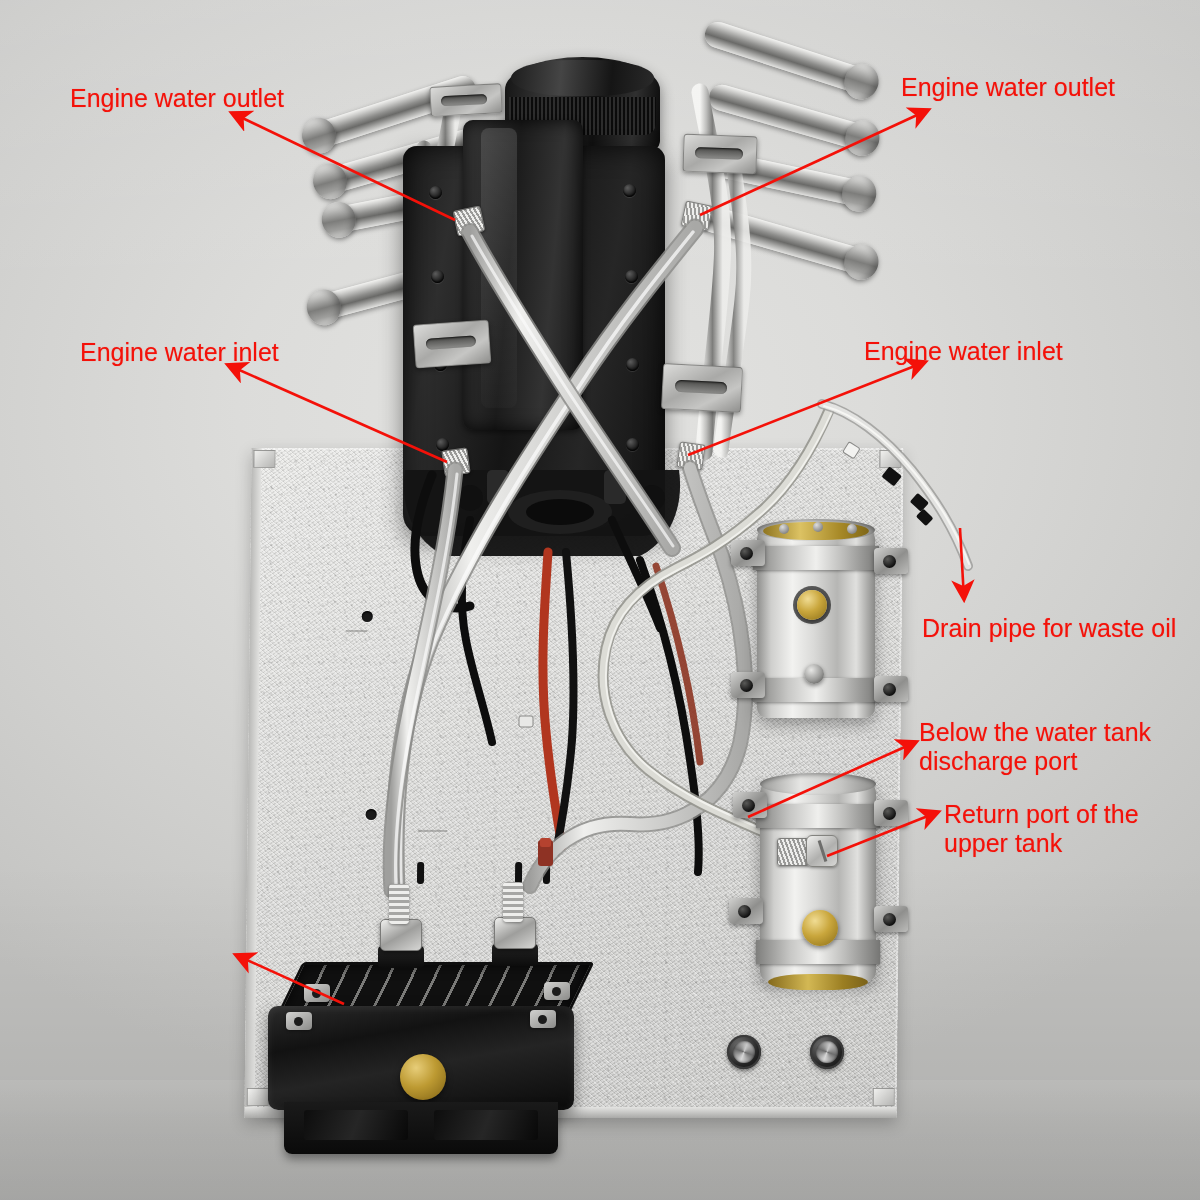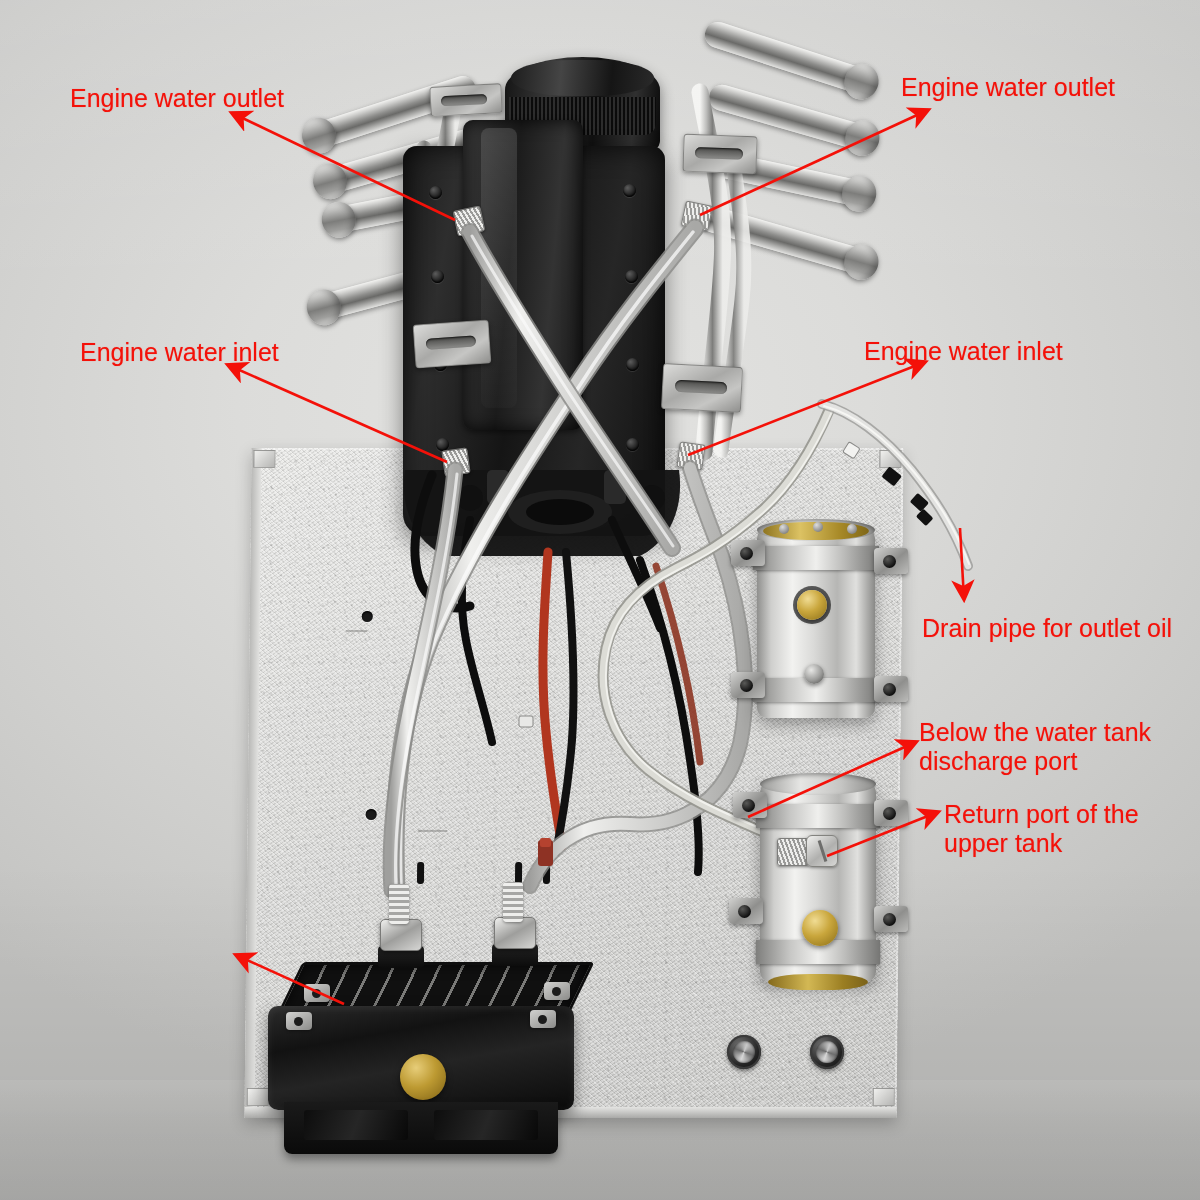--- a/index.html
+++ b/index.html
@@ -456,21 +456,21 @@
   </svg>
 
   <div class="anno" style="left:70px;top:84px;">Engine water outlet</div>
 
   <div class="anno" style="left:901px;top:73px;">Engine water outlet</div>
 
   <div class="anno" style="left:80px;top:338px;">Engine water inlet</div>
 
   <div class="anno" style="left:864px;top:337px;">Engine water inlet</div>
 
-  <div class="anno" style="left:922px;top:614px;">Drain pipe for outlet oil</div>
+  <div class="anno" style="left:922px;top:614px;">Drain pipe for waste oil</div>
 
   <div class="anno" style="left:944px;top:800px;">Return port of the
 upper tank</div>
 
   <div class="anno" style="left:919px;top:718px;">Below the water tank
 discharge port</div>
 
 
 </div>
 

